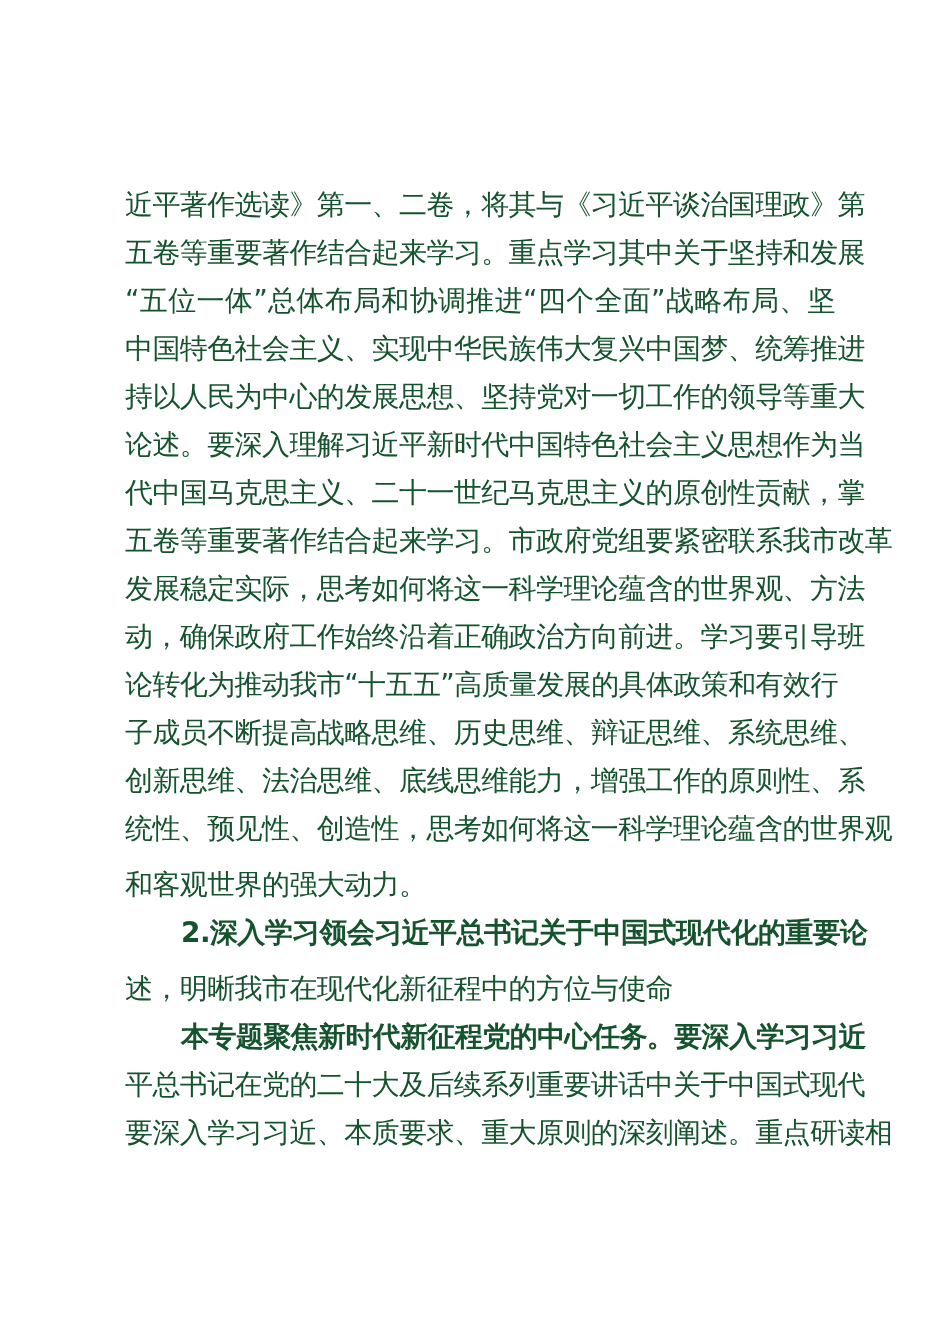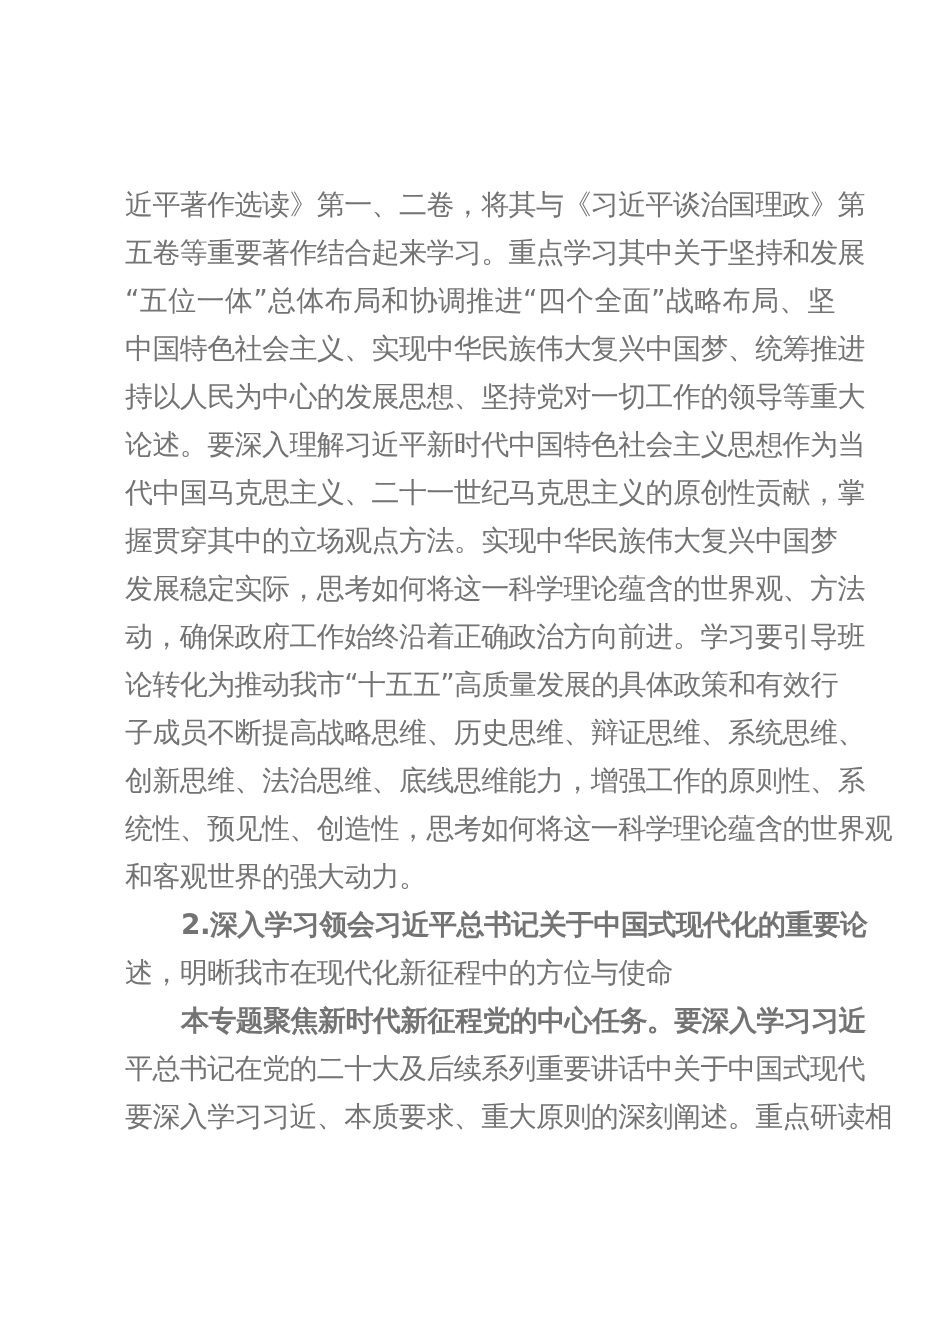--- a/index.html
+++ b/index.html
@@ -22,53 +22,54 @@
       background: #ffffff;
     }
     .content {
       position: absolute;
       left: 125px;
       top: 181px;
       width: 710px;
       font-family: "DejaVu Sans", "Liberation Sans", sans-serif;
       font-size: 28px;
       line-height: 48px;
-      color: #737373;
+      color: #14532d;
     }
     .line {
       display: block;
       height: 48px;
       white-space: nowrap;
       text-align: justify;
       text-align-last: justify;
       letter-spacing: -0.6px;
     }
     .line.last {
       text-align-last: left;
+      margin-top: 8px;
     }
     .line.indent {
       padding-left: 56px;
       font-weight: bold;
     }
   </style>
 </head>
 <body>
 
 <div class="page">
   <div class="content">
 
     <div>
       <span class="line">近平著作选读》第一、二卷，将其与《习近平谈治国理政》第</span>
       <span class="line">五卷等重要著作结合起来学习。重点学习其中关于坚持和发展</span>
       <span class="line">“五位一体”总体布局和协调推进“四个全面”战略布局、坚</span>
       <span class="line">中国特色社会主义、实现中华民族伟大复兴中国梦、统筹推进</span>
       <span class="line">持以人民为中心的发展思想、坚持党对一切工作的领导等重大</span>
       <span class="line">论述。要深入理解习近平新时代中国特色社会主义思想作为当</span>
       <span class="line">代中国马克思主义、二十一世纪马克思主义的原创性贡献，掌</span>
-      <span class="line">握贯穿其中的立场观点方法。实现中华民族伟大复兴中国梦</span>
+      <span class="line">五卷等重要著作结合起来学习。市政府党组要紧密联系我市改革</span>
       <span class="line">发展稳定实际，思考如何将这一科学理论蕴含的世界观、方法</span>
       <span class="line">动，确保政府工作始终沿着正确政治方向前进。学习要引导班</span>
       <span class="line">论转化为推动我市“十五五”高质量发展的具体政策和有效行</span>
       <span class="line">子成员不断提高战略思维、历史思维、辩证思维、系统思维、</span>
       <span class="line">创新思维、法治思维、底线思维能力，增强工作的原则性、系</span>
       <span class="line">统性、预见性、创造性，思考如何将这一科学理论蕴含的世界观</span>
       <span class="line last">和客观世界的强大动力。</span>
     </div>
 
     <div>

